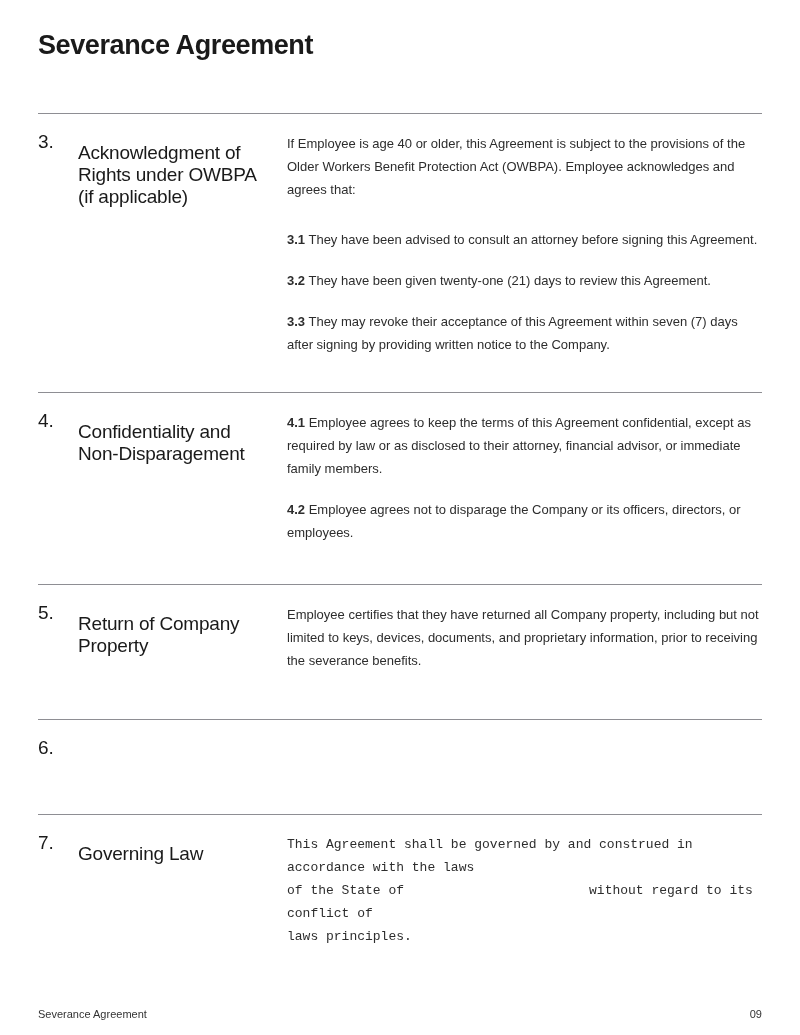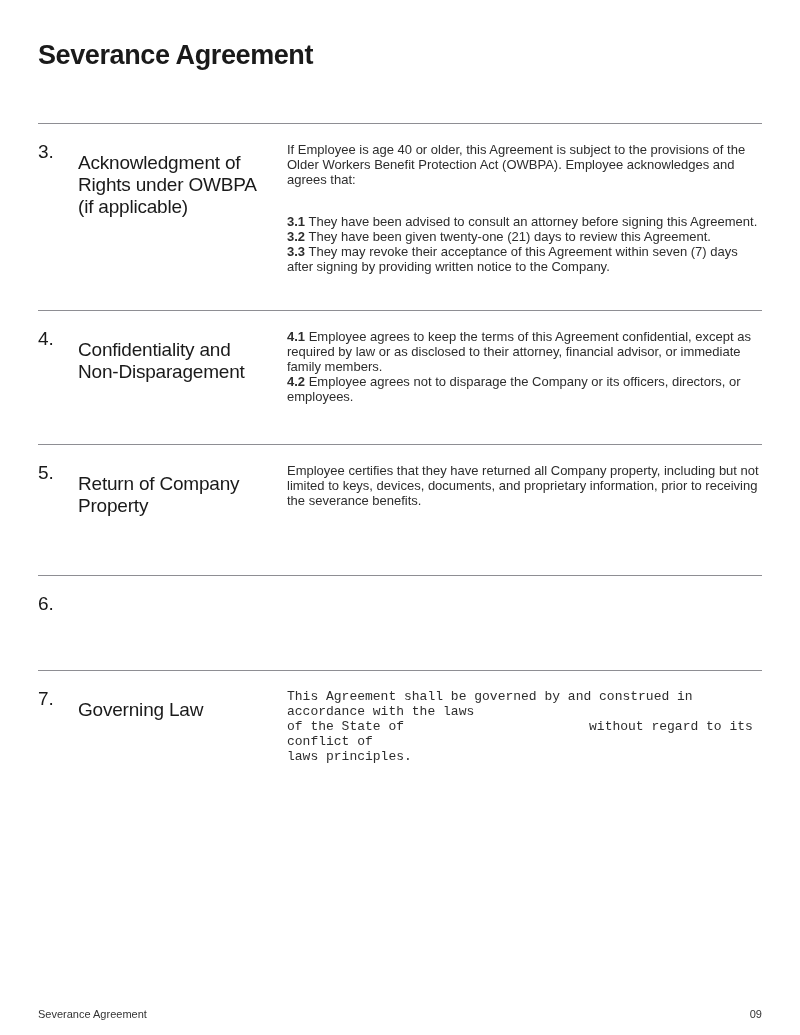--- a/index.html
+++ b/index.html
@@ -9,21 +9,21 @@
   }
   *{box-sizing:border-box;}
   html,body{margin:0;padding:0;background:#fff;}
   body{
     width:800px;height:1035px;
     font-family:"Liberation Sans", sans-serif;
     -webkit-font-smoothing:antialiased;
   }
   .page{
     width:800px;height:1035px;
-    padding:38px 38px 14px 38px;
+    padding:28px 38px 14px 38px;
     display:flex;flex-direction:column;
     background:#fff;
   }
   .doc-title{
     margin:0 0 51px 0;
     font-size:27px;line-height:34px;
     font-weight:700;letter-spacing:-0.4px;
     color:var(--heading-text);
   }
   .section-row{
@@ -44,26 +44,26 @@
     color:var(--heading-text);
   }
   .section-heading{
     margin:11px;
     font-size:19px;line-height:22px;
     font-weight:400;letter-spacing:-0.2px;
     color:var(--heading-text);
     white-space:pre-line;
   }
   .section-body{
-    font-size:13px;line-height:15px;
+    font-size:13px;line-height:23px;
     color:var(--body-text);
     padding-top:1px;
   }
   .para{margin:0;}
-  .para + .para{}
+  .para + .para{margin-top:18px;}
   .para.big-gap{margin-top:27px;}
   .para strong{font-weight:700;}
   .pre{white-space:pre-line;font-family:Liberation Mono, monospace;}
   .state-blank{display:inline-block;width:185px;height:1px;vertical-align:baseline;}
   .page-footer{
     margin-top:auto;
     display:flex;justify-content:space-between;align-items:baseline;
     font-size:11px;line-height:13px;
     color:#333;
   }

